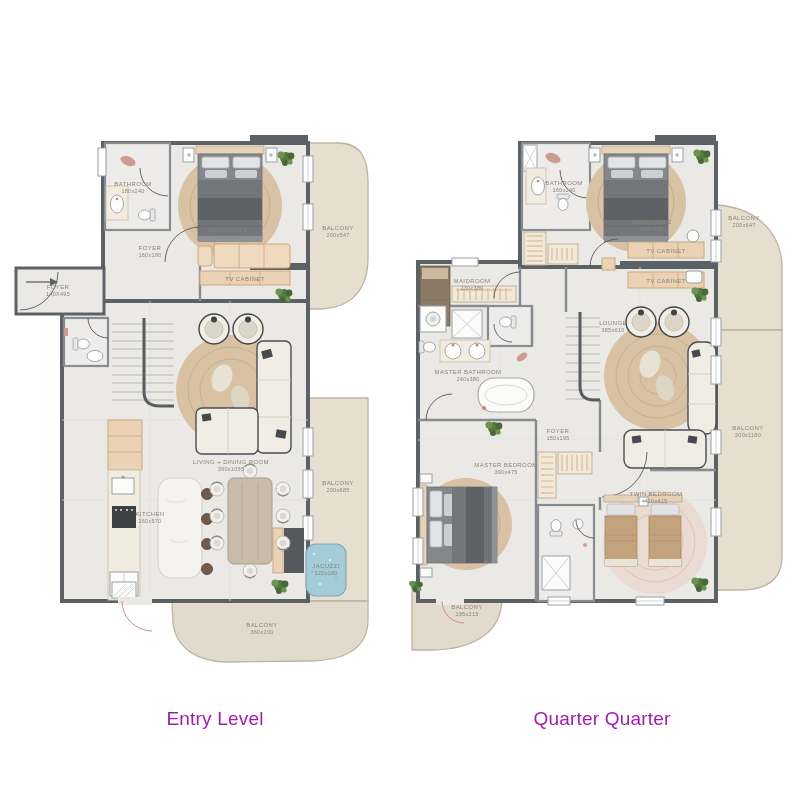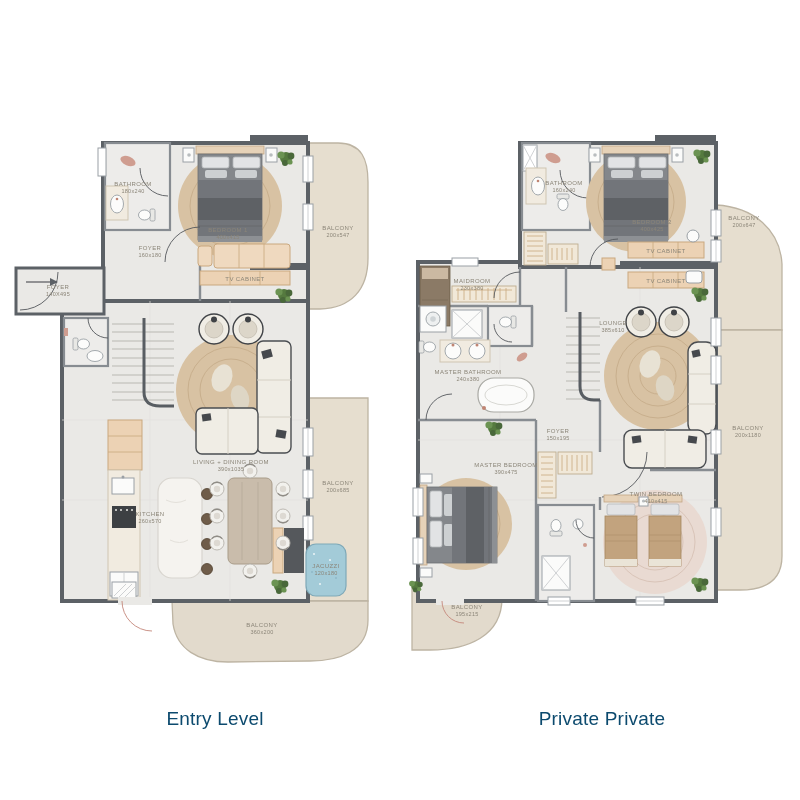--- a/index.html
+++ b/index.html
@@ -1,18 +1,18 @@
 <!DOCTYPE html>
 <html><head>
 <meta charset="utf-8">
 <style>
   html,body{margin:0;padding:0;background:#ffffff;}
   #canvas{position:relative;width:800px;height:800px;background:#ffffff;overflow:hidden;
           font-family:"Liberation Sans",sans-serif;}
-  .plan-title{position:absolute;width:300px;text-align:center;font-size:19px;color:#0c4a6e;
+  .plan-title{position:absolute;width:300px;text-align:center;font-size:19px;color:#a21caf;
               letter-spacing:.2px;font-family:"Liberation Sans",sans-serif;}
   
   .room{fill:#eae9e6;stroke:#5c6166;stroke-width:4;}
   .room3{fill:#eae9e6;stroke:#5c6166;stroke-width:3;}
   .room2{fill:#edecea;stroke:#878c91;stroke-width:2.2;}
   .balc{fill:#e6decf;stroke:#bdb4a3;stroke-width:1.3;}
   .balc2{fill:#e2dacc;stroke:#bdb4a3;stroke-width:1.3;}
   .dark{fill:#5c6166;}
   .wall2{fill:none;stroke:#878c91;stroke-width:2.4;}
   .wood{fill:#ecd2b4;stroke:#c9a87f;stroke-width:1;}
@@ -495,14 +495,14 @@
       <text class="dim" x="656" y="503">410x415</text>
       <text class="lbl" x="467" y="609">BALCONY</text>
       <text class="dim" x="467" y="616">195x215</text>
       <text class="lbl" x="748" y="430">BALCONY</text>
       <text class="dim" x="748" y="437">200x1180</text>
     </g>
   </g>
 </svg>
 
 <div class="plan-title" style="left:65px;top:708px;">Entry Level</div>
-<div class="plan-title" style="left:452px;top:708px;">Private Private</div>
+<div class="plan-title" style="left:452px;top:708px;">Quarter Quarter</div>
 </div>
 
 </body></html>

